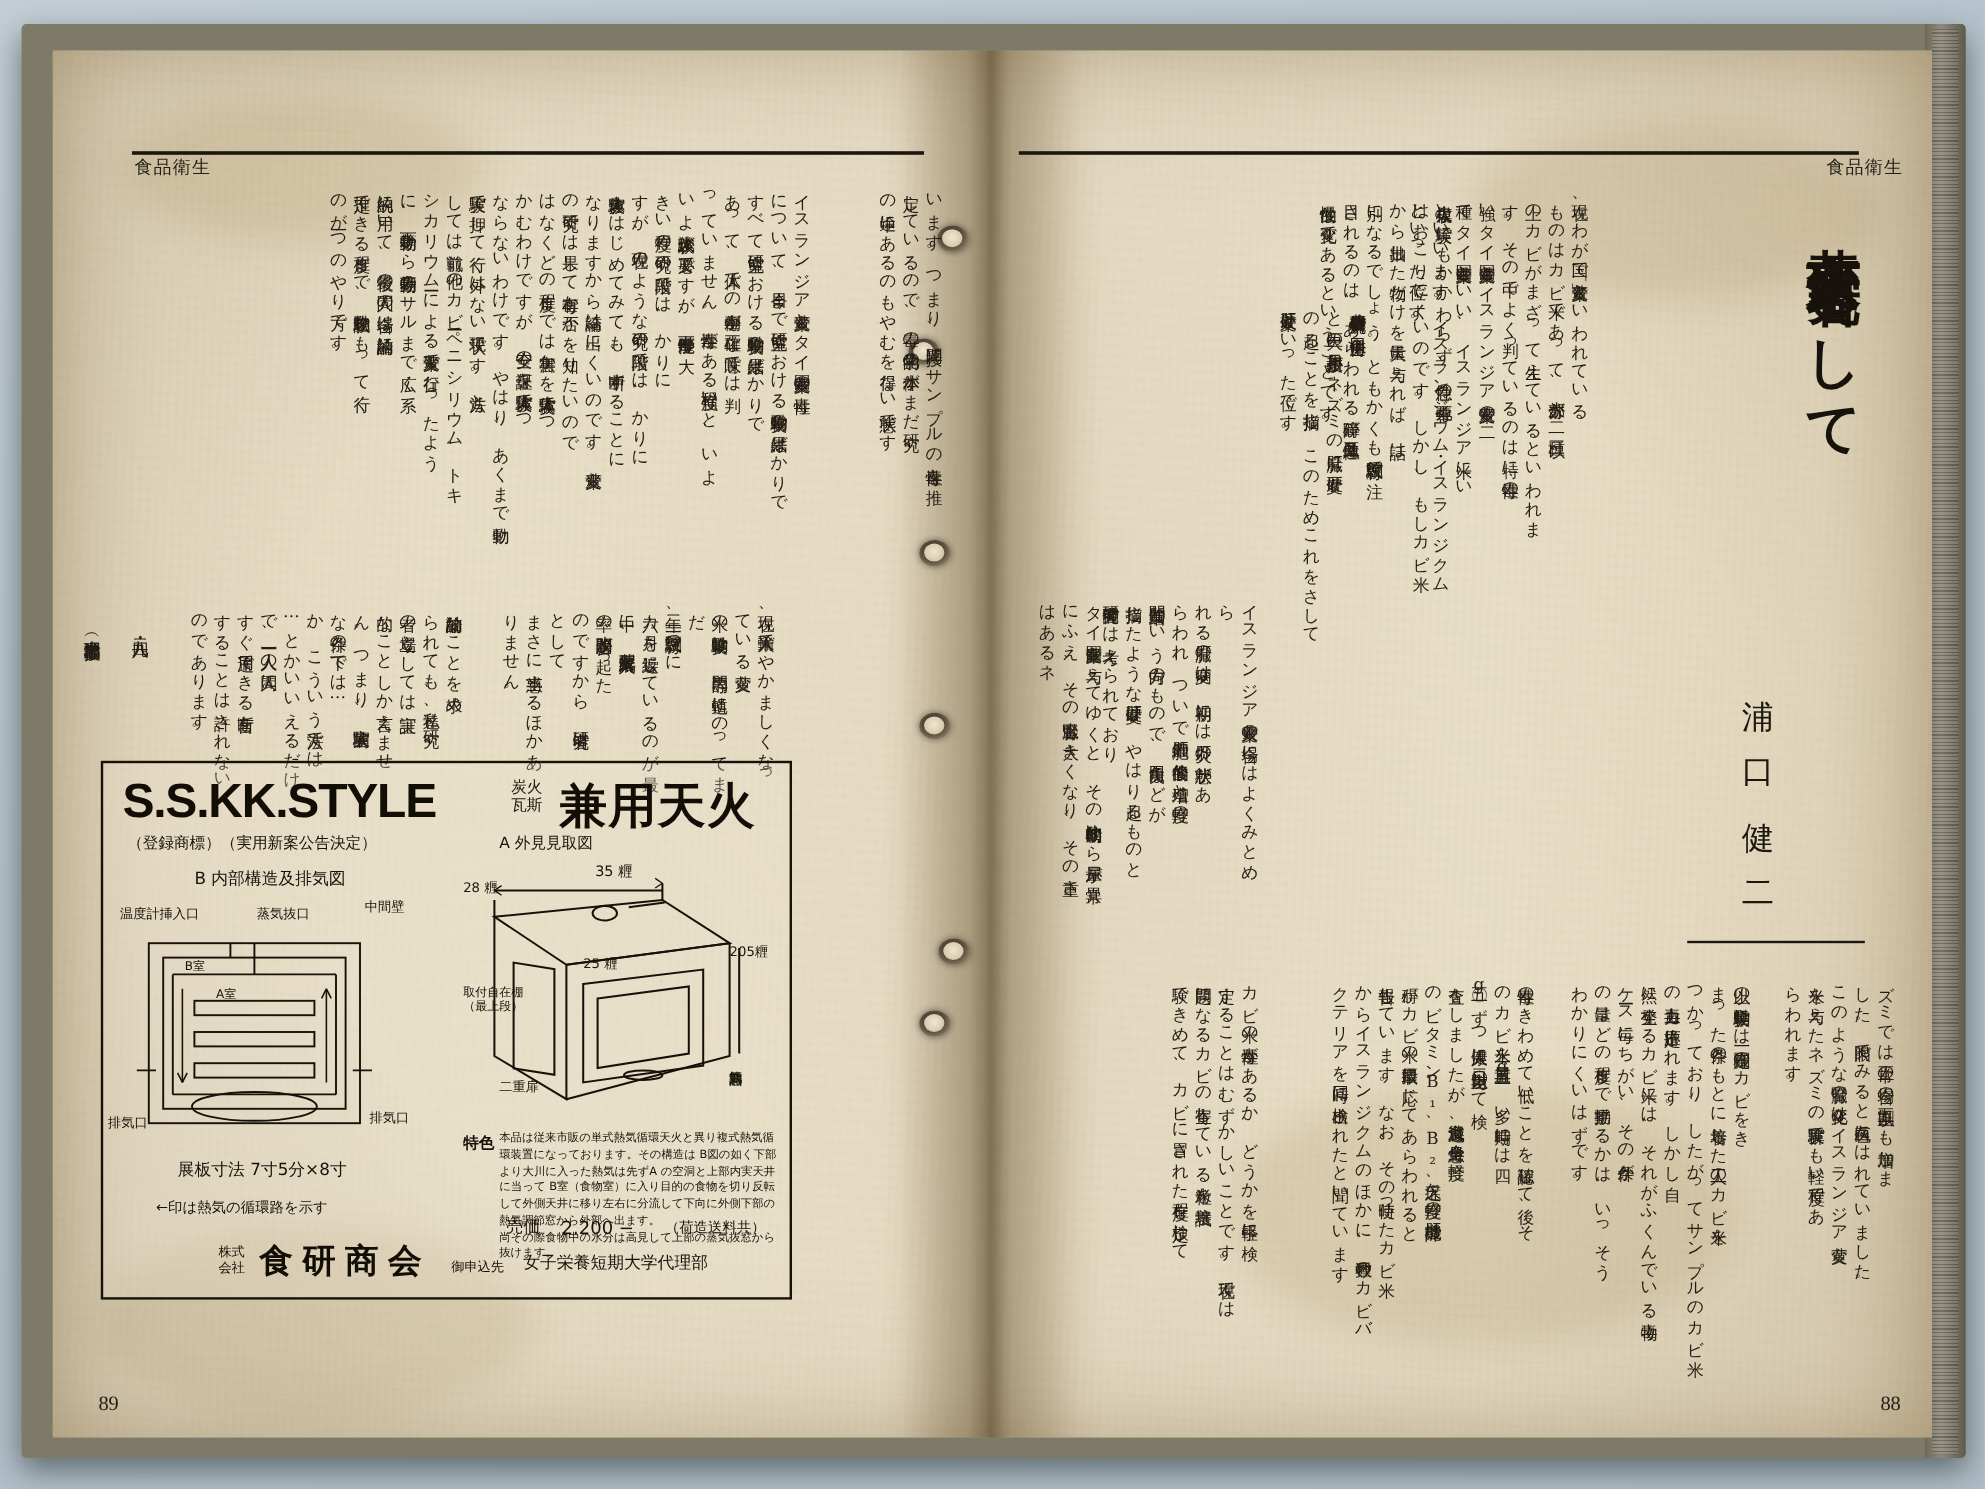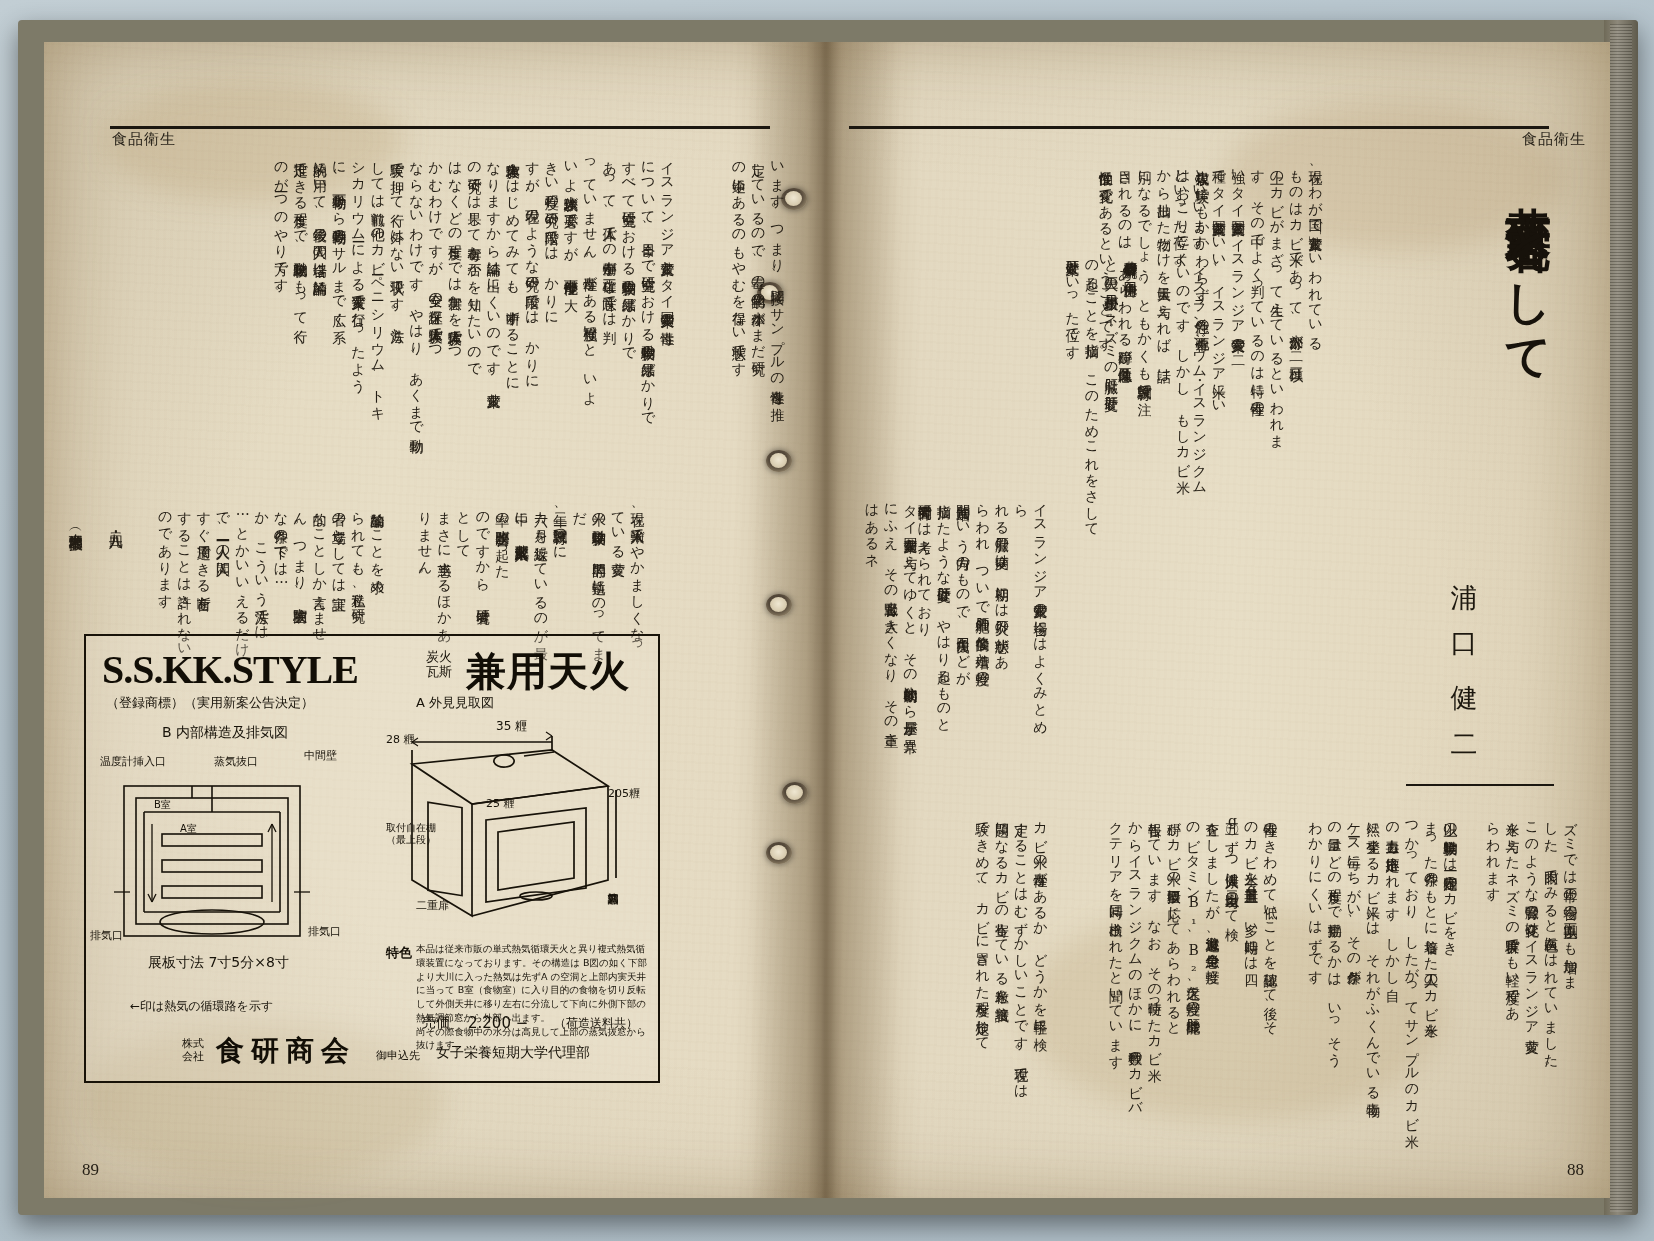--- a/index.html
+++ b/index.html
@@ -58,21 +58,21 @@
     white-space:pre-wrap;}
 
   .title-v{position:absolute;writing-mode:vertical-rl;text-orientation:upright;
     font-family:"DejaVu Serif",serif;font-size:46px;font-weight:700;color:#17120b;
     letter-spacing:4px;}
   .byline-v{position:absolute;writing-mode:vertical-rl;text-orientation:upright;
     font-family:"DejaVu Serif",serif;font-size:27px;color:#1d180f;letter-spacing:10px;}
 
   
   .ad{position:absolute;border:2px solid #171208;background:rgba(240,233,214,.25);}
-  .ad-title{position:absolute;font-family:Liberation Serif, serif;font-weight:700;
+  .ad-title{position:absolute;font-family:Liberation Sans, sans-serif;font-weight:700;
     color:#120e06;}
   .ad-txt{position:absolute;color:#171209;font-family:"DejaVu Sans","Liberation Sans",sans-serif;}
   svg{display:block;}
 </style>
 </head>
 <body>
 
 <div id="scene">
   <div class="book">
     <div class="book-edge">
@@ -262,21 +262,21 @@
               <path d="M176 52 l-4 8 M176 52 l4 8"></path>
               <path d="M18 120 H34"></path>
                 <path d="M198 120 H214"></path>
             </g>
             <text x="58" y="36" font-size="10" fill="#171209" font-family="DejaVu Sans">B室</text>
             <text x="84" y="60" font-size="10" fill="#171209" font-family="DejaVu Sans">A室</text>
           </svg>
 
           <div class="ad-txt" style="left:4px;top:292px;font-size:11px;">排気口</div>
           <div class="ad-txt" style="left:222px;top:288px;font-size:11px;">排気口</div>
-          <div class="ad-txt" style="left:62px;top:318px;font-size:14px;">展板寸法 7寸5分×8寸</div>
+          <div class="ad-txt" style="left:62px;top:330px;font-size:14px;">展板寸法 7寸5分×8寸</div>
           <div class="ad-txt" style="left:44px;top:362px;font-size:12px;">←印は熱気の循環路を示す</div>
 
           <div class="ad-txt" style="left:410px;top:82px;font-size:12px;">35 糎</div>
           <div class="ad-txt" style="left:300px;top:96px;font-size:11px;">28 糎</div>
           <div class="ad-txt" style="left:522px;top:150px;font-size:11px;">205糎</div>
           <div class="ad-txt" style="left:400px;top:160px;font-size:11px;">25 糎</div>
           <div class="ad-txt" style="left:300px;top:186px;font-size:10px;line-height:1.2;white-space:pre-wrap;width:62px;">取付自在棚（最上段）</div>
           <div class="ad-txt" style="left:330px;top:262px;font-size:11px;">二重扉</div>
           <div class="ad-txt" style="left:518px;top:248px;font-size:11px;writing-mode:vertical-rl;text-orientation:upright;">熱気調節窓</div>
 

